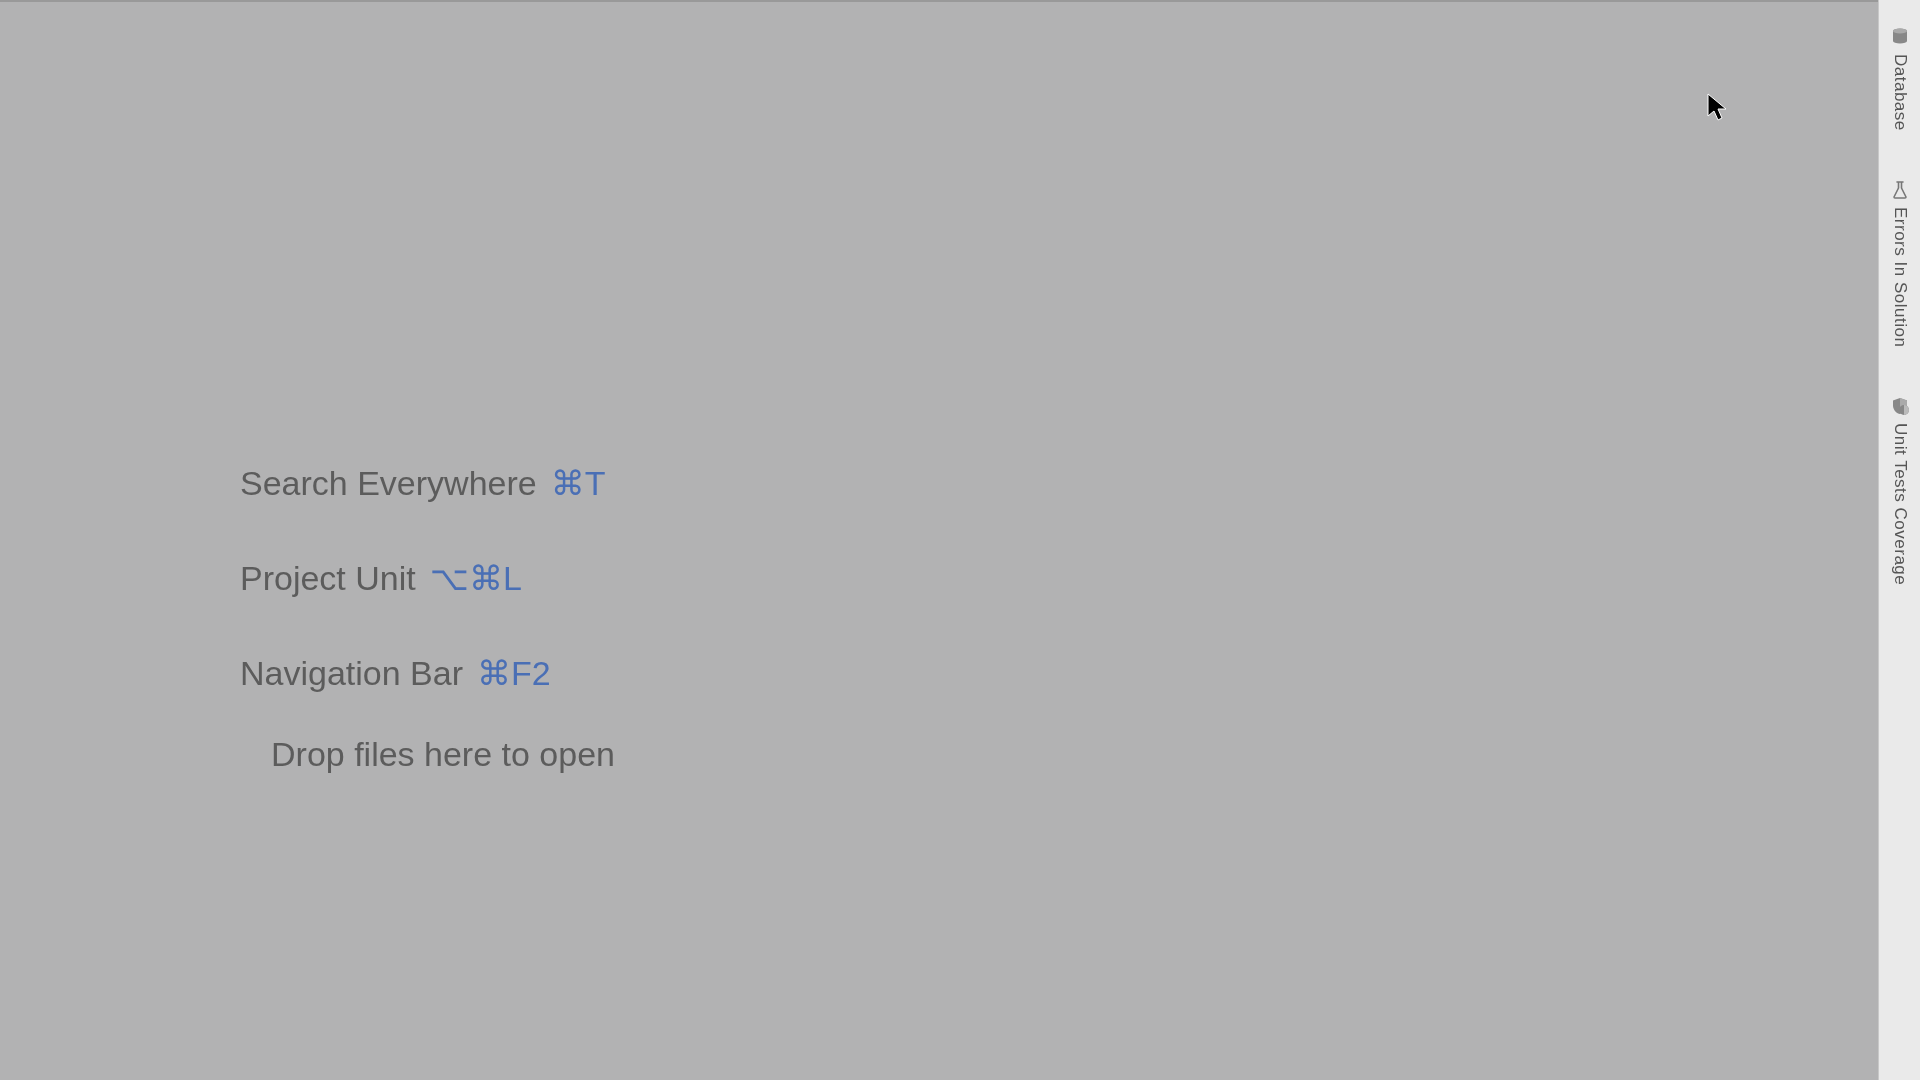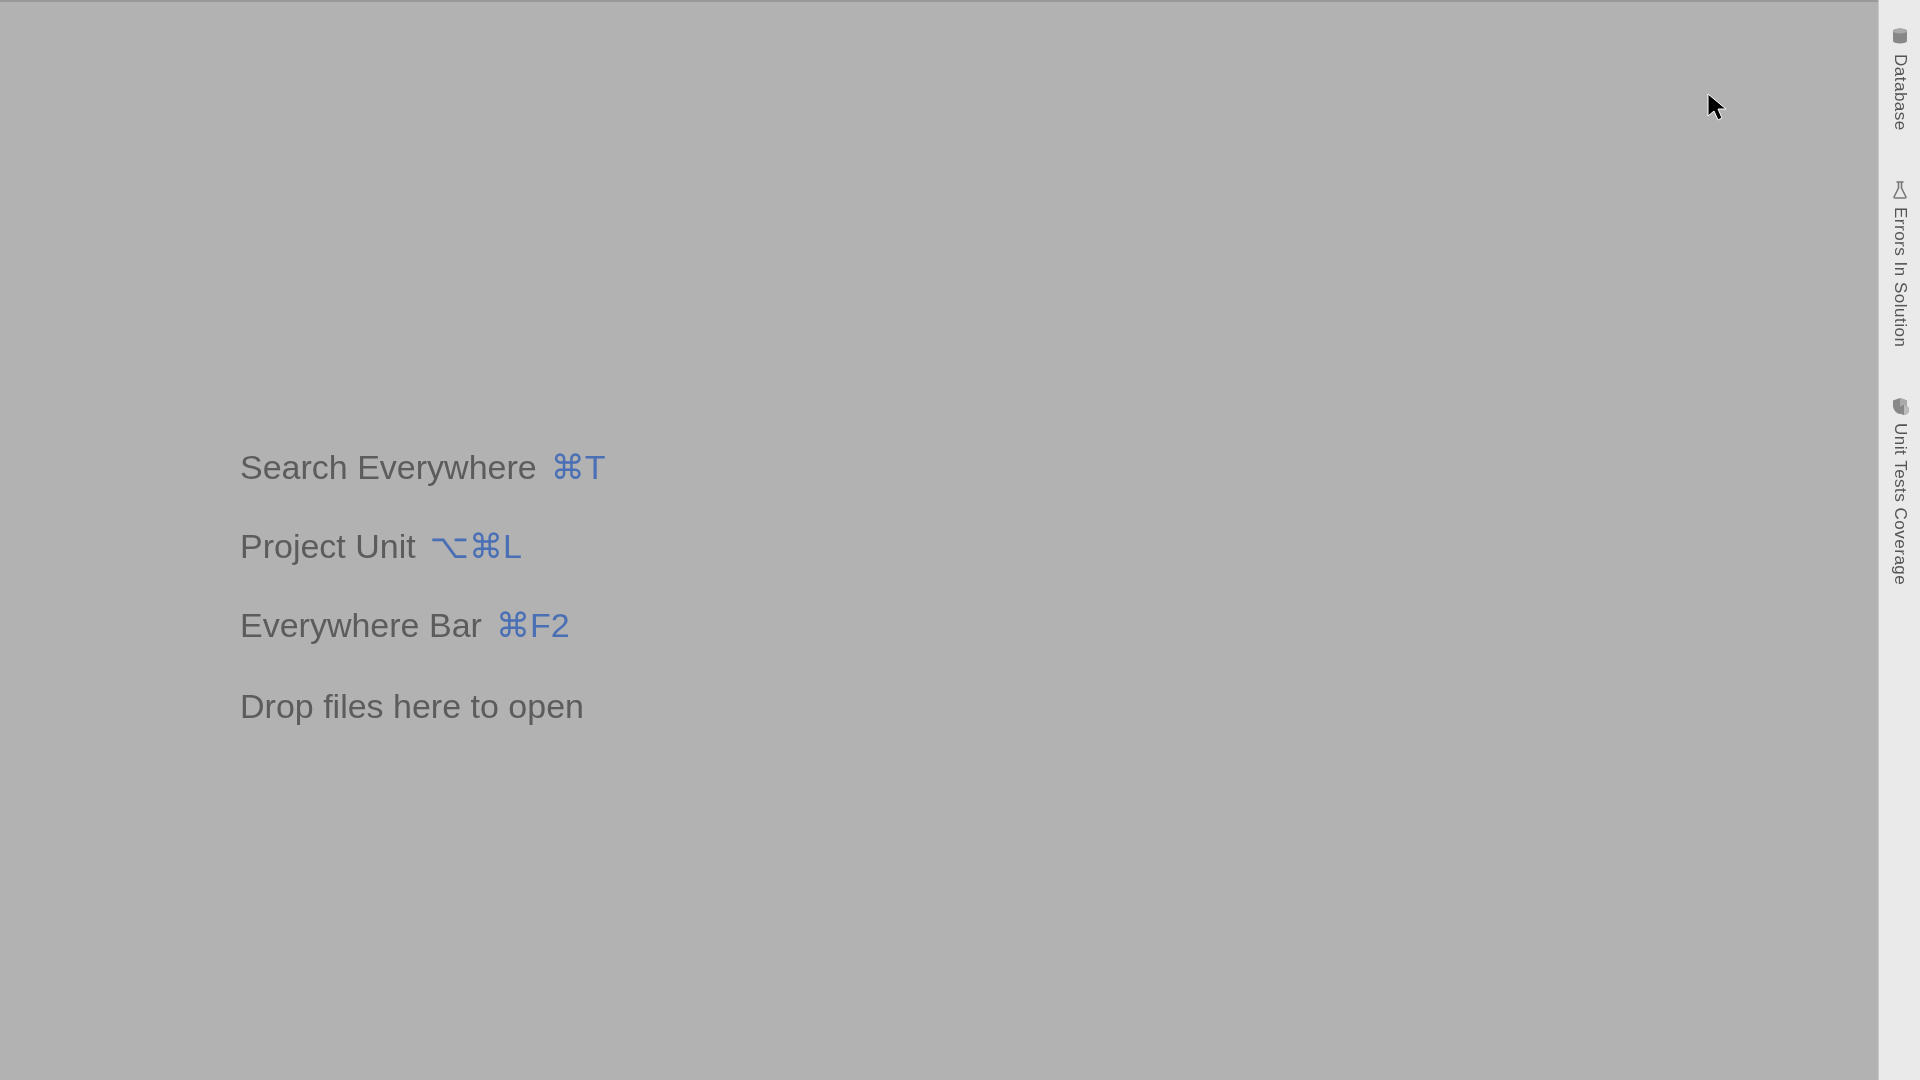--- a/index.html
+++ b/index.html
@@ -73,29 +73,31 @@
     .shortcut-row {
       display: flex;
       align-items: baseline;
       font-size: 34px;
       line-height: 1;
     }
     .shortcut-action {
       color: #5c5c5c;
       font-weight: 500;
       margin-right: 14px;
+      margin-top: 16px;
     }
     .shortcut-key {
       color: #4a6fb5;
       font-weight: 500;
     }
     .drop-hint {
       color: #5c5c5c;
       font-weight: 500;
       font-size: 34px;
+      margin-left: 31px;
     }
     .cursor {
       position: absolute;
       top: 92px;
       left: 1706px;
       pointer-events: none;
     }
   </style>
 </head>
 <body>
@@ -104,21 +106,21 @@
   <div class="shortcut-list">
     <div class="shortcut-row">
       <span class="shortcut-action">Search Everywhere</span>
       <span class="shortcut-key">⌘T</span>
     </div>
     <div class="shortcut-row">
       <span class="shortcut-action">Project Unit</span>
       <span class="shortcut-key">⌥⌘L</span>
     </div>
     <div class="shortcut-row">
-      <span class="shortcut-action">Everywhere Bar</span>
+      <span class="shortcut-action">Navigation Bar</span>
       <span class="shortcut-key">⌘F2</span>
     </div>
     <div class="drop-hint">Drop files here to open</div>
   </div>
 </div>
 
 <div class="right-sidebar">
   <div class="sidebar-tab">
     <span class="sidebar-icon">
       <svg width="20" height="20" viewBox="0 0 20 20">

